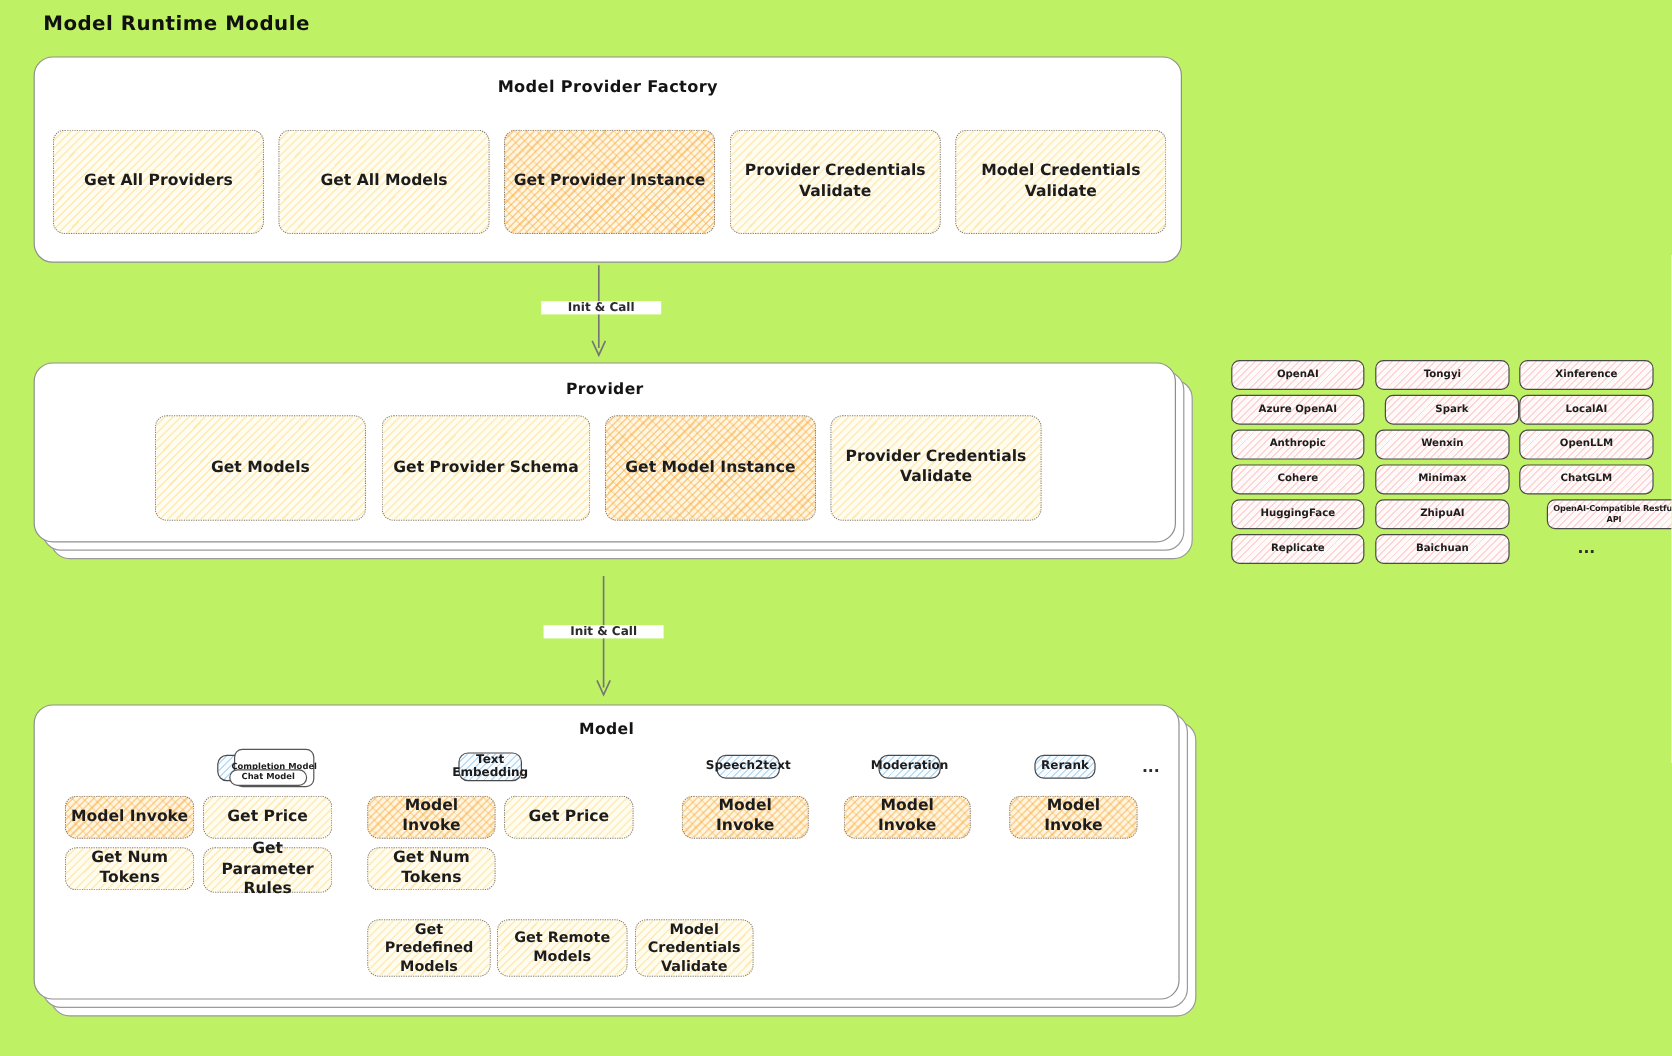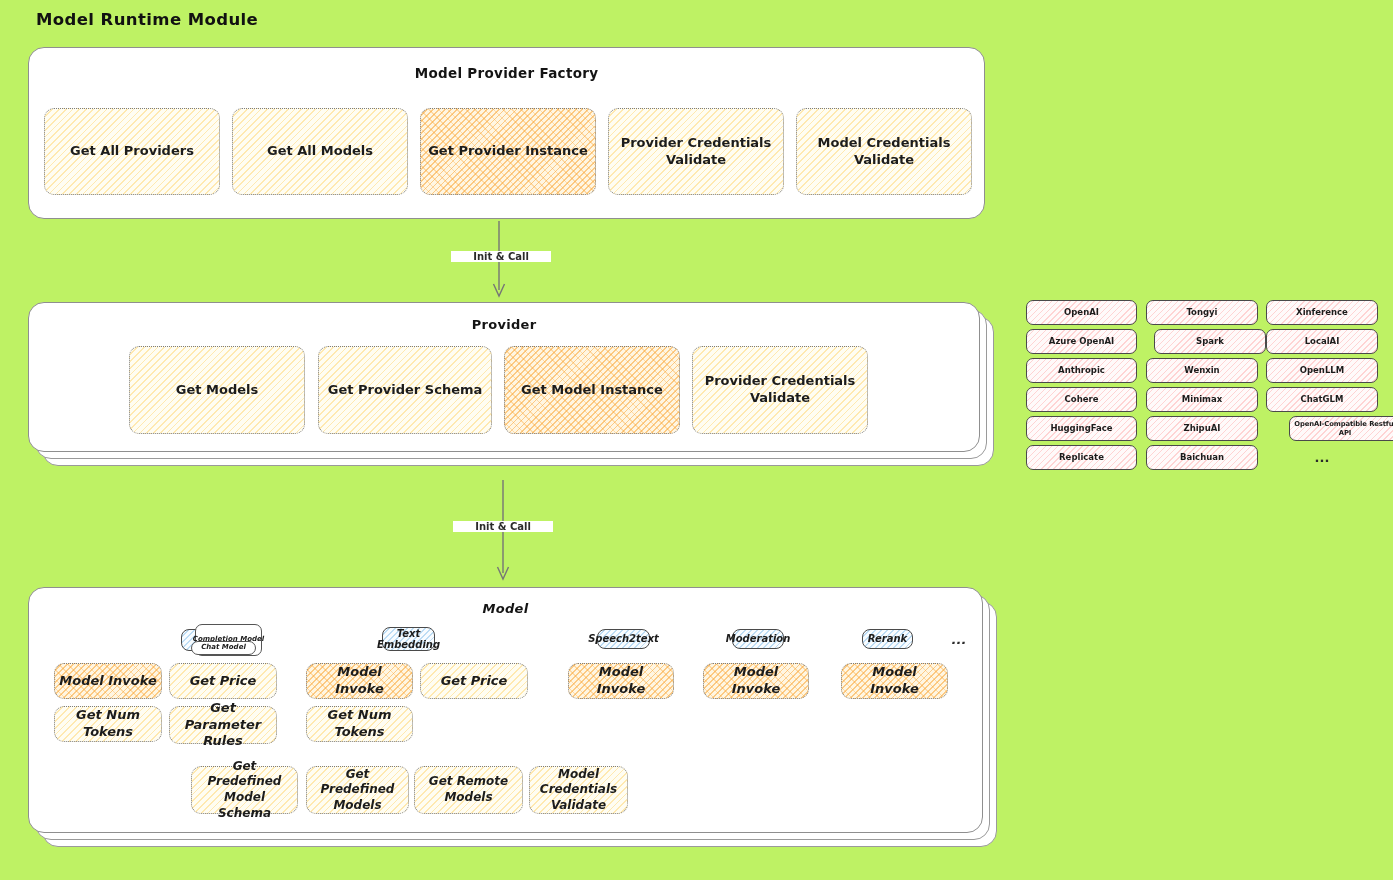--- a/index.html
+++ b/index.html
@@ -95,21 +95,21 @@
   </div>
 
   <svg class="abs" style="left:493px;top:479px;z-index:4;" width="24" height="102">
     <line x1="10" y1="1" x2="10" y2="94" stroke="#767676" stroke-width="1.4"></line>
     <path d="M4.5 88 L10 100 L15.5 88" fill="none" stroke="#767676" stroke-width="1.4"></path>
   </svg>
   <div class="abs arrow-label" style="left:453px;top:521px;width:100px;">Init &amp; Call</div>
 
   <div class="abs panel-layer z1" style="left:42px;top:601px;width:955px;height:246px;"></div>
   <div class="abs panel-layer z2" style="left:35px;top:594px;width:955px;height:246px;"></div>
-  <div class="abs panel" style="left:28px;top:587px;width:955px;height:246px;font-style:italic;">
+  <div class="abs panel" style="left:28px;top:587px;width:955px;height:246px;">
     <div class="panel-title" style="top:13px;font-size:13px;">Model</div>
 
     <div class="abs node hatch-blue" style="left:104px;top:41px;width:57px;height:22px;margin-left:48px;">LLM</div>
     <div class="abs node subtab" style="left:166px;top:36px;width:67px;height:32px;">Completion Model</div>
     <div class="abs node subtab" style="left:162px;top:53px;width:65px;height:14px;">Chat Model</div>
     <div class="abs node hatch-blue tiny" style="left:353px;top:39px;width:53px;height:24px;">Text Embedding</div>
     <div class="abs node hatch-blue tiny" style="left:568px;top:41px;width:53px;height:20px;">Speech2text</div>
     <div class="abs node hatch-blue tiny" style="left:703px;top:41px;width:52px;height:20px;">Moderation</div>
     <div class="abs node hatch-blue tiny" style="left:833px;top:41px;width:51px;height:20px;">Rerank</div>
     <div class="abs dots" style="left:918px;top:41px;width:24px;height:20px;">...</div>
@@ -119,19 +119,18 @@
     <div class="abs node hatch-orange" style="left:277px;top:75px;width:107px;height:36px;">Model Invoke</div>
     <div class="abs node hatch-yellow" style="left:391px;top:75px;width:108px;height:36px;">Get Price</div>
     <div class="abs node hatch-orange" style="left:539px;top:75px;width:106px;height:36px;">Model Invoke</div>
     <div class="abs node hatch-orange" style="left:674px;top:75px;width:106px;height:36px;">Model Invoke</div>
     <div class="abs node hatch-orange" style="left:812px;top:75px;width:107px;height:36px;">Model Invoke</div>
 
     <div class="abs node hatch-yellow" style="left:25px;top:118px;width:108px;height:36px;">Get Num Tokens</div>
     <div class="abs node hatch-yellow" style="left:140px;top:118px;width:108px;height:38px;">Get Parameter Rules</div>
     <div class="abs node hatch-yellow" style="left:277px;top:118px;width:107px;height:36px;">Get Num Tokens</div>
 
-    <div class="abs node hatch-yellow" style="left:162px;top:178px;width:107px;height:48px;font-size:12px;">Get Predefined Model Schema</div>
     <div class="abs node hatch-yellow" style="left:277px;top:178px;width:103px;height:48px;font-size:12px;">Get Predefined Models</div>
     <div class="abs node hatch-yellow" style="left:385px;top:178px;width:109px;height:48px;font-size:12px;">Get Remote Models</div>
     <div class="abs node hatch-yellow" style="left:500px;top:178px;width:99px;height:48px;font-size:12px;">Model Credentials Validate</div>
   </div>
 
 </div>
 
 </body></html>

